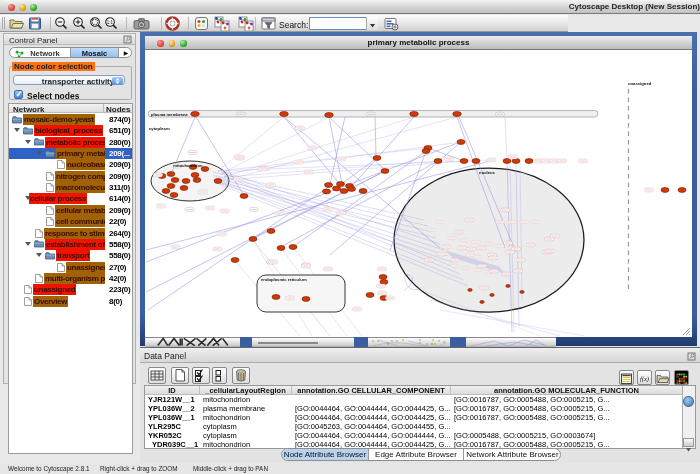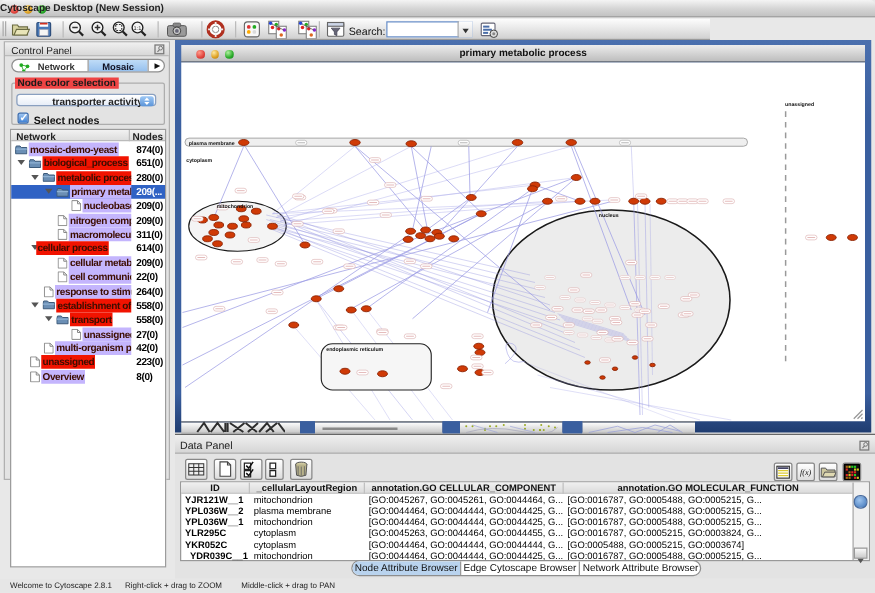--- a/index.html
+++ b/index.html
@@ -1,49 +1,49 @@
 <!DOCTYPE html>
 <html><head><meta charset="utf-8"><style>
 *{margin:0;padding:0;box-sizing:border-box}
 html,body{width:700px;height:474px;overflow:hidden;font-family:"Liberation Sans",sans-serif;background:#e8e8e8}
 .abs{position:absolute}
 
 #titlebar{position:absolute;left:0;top:0;width:700px;height:14px;
  background:linear-gradient(#f4f4f4,#d4d4d4 55%,#c2c2c2);border-bottom:1px solid #777;border-radius:4px 4px 0 0}
-#titlebar .t{position:absolute;left:0;right:0;top:2px;text-align:left;font-size:8px;font-weight:bold;color:#222}
+#titlebar .t{position:absolute;left:0;right:0;top:2px;text-align:right;font-size:8px;font-weight:bold;color:#222}
 .light{position:absolute;top:4px;width:7px;height:7px;border-radius:50%}
 
 #toolbar{position:absolute;left:0;top:15px;width:568px;height:17px;
  background:linear-gradient(#fdfdfd,#e3e3e3 60%,#d0d0d0);border-bottom:1px solid #9a9a9a}
 .sep{position:absolute;top:2px;height:13px;width:1px;background:#bbb}
 #searchlbl{position:absolute;left:279px;top:4.5px;font-size:8.5px;color:#111}
 #searchbox{position:absolute;left:309px;top:2px;width:69px;height:13px;background:#fff;border:1px solid #6a8fc8}
 #searcharrow{position:absolute;left:366px;top:2px;width:12px;height:13px;background:linear-gradient(#fefefe,#dcdcdc);border-left:1px solid #aaa}
 
 #cpanel{position:absolute;left:3px;top:33px;width:133px;height:351px;background:#e3e3e3;border:1px solid #b0b0b0;border-radius:0}
 #cphead{position:absolute;left:0;top:0;width:131px;height:11px;background:linear-gradient(#f0f0f0,#d8d8d8);border-bottom:1px solid #bbb}
 #cphead .t{position:absolute;left:5px;top:1.5px;font-size:8px;color:#222}
 #tabpill{position:absolute;left:5px;top:13px;width:123px;height:11px;background:#fff;border:1px solid #8e8e8e;border-radius:7px;overflow:hidden}
 #tabnet{position:absolute;left:0;top:0;width:60px;height:11px;font-size:7.5px;font-weight:bold;color:#333;text-align:center;line-height:11px}
 #tabmosaic{position:absolute;left:60px;top:0;width:48px;height:11px;background:linear-gradient(#bfdcf7,#8dbaec);font-size:7.5px;font-weight:bold;color:#112;text-align:center;line-height:11px;border-left:1px solid #999}
 #tabarr{position:absolute;left:108px;top:0;width:15px;height:11px;border-left:1px solid #999;font-size:6px;text-align:center;line-height:11px;color:#111}
 #fieldset{position:absolute;left:5px;top:32px;width:123px;height:34px;border:1px solid #adadad;border-radius:2px}
-#fieldlbl{z-index:3;position:absolute;left:8px;top:27.5px;font-size:8px;font-weight:bold;color:#1a1a1a;background:#ef4444;padding:0 2px}
+#fieldlbl{z-index:3;position:absolute;left:8px;top:27.5px;font-size:8px;font-weight:bold;color:#1a1a1a;background:#f97316;padding:0 2px}
 #dropdown{position:absolute;left:9px;top:41px;width:112px;height:10px;background:linear-gradient(#fff,#e8eef8);border:1px solid #8aa0c0;border-radius:3px}
 #dropdown .t{position:absolute;left:14px;top:0.5px;font-size:8px;font-weight:bold;color:#222;width:100px;text-align:center}
 #stepper{position:absolute;right:1px;top:0.5px;width:11px;height:8px;background:linear-gradient(#9ec8f5,#5b94d8);border-radius:2px;margin:0}
 #checkbox{position:absolute;left:10px;top:56px;width:9px;height:9px;background:linear-gradient(#9fc6f2,#3d7fd4);border:1px solid #3a6cb0;border-radius:2px}
 #checkbox:after{content:"\2713";position:absolute;left:0.5px;top:-2px;font-size:8.5px;font-weight:bold;color:#fff}
 #chklbl{position:absolute;left:23px;top:56.5px;font-size:8.5px;font-weight:bold;color:#111}
 #treewrap{position:absolute;left:4px;top:69px;width:125px;height:351px;background:#fff;border:1px solid #9c9c9c}
 #treehead{position:absolute;left:0;top:0;width:123px;height:9px;background:linear-gradient(#f2f2f2,#ddd);border-bottom:1px solid #bbb;font-size:8px;font-weight:bold;color:#222}
 .trow{position:absolute;left:0;width:123px;height:11px;font-size:8px;font-weight:bold;white-space:nowrap;letter-spacing:-0.3px}
 .trow .nm{position:absolute;top:0px;height:11px;line-height:11px;padding:0 1px;color:#3c0d00}
 .trow .nb{position:absolute;left:100px;top:0;line-height:11px;color:#000;letter-spacing:-0.3px}
-.gr{background:#c4b5fd}
+.gr{background:#a16207}
 .rd{background:#f11300}
 .arr{position:absolute;top:3px;width:0;height:0;border-left:3px solid transparent;border-right:3px solid transparent;border-top:4px solid #555}
 
 #frame{position:absolute;left:140px;top:32px;width:557px;height:314px;background:linear-gradient(#4a6fae,#3a5f9f 20%,#3a5f9f 90%,#1f3c70)}
 #ftitle{position:absolute;left:5px;top:4px;width:547px;height:14px;background:linear-gradient(#ececec,#bdbdbd);border-bottom:1px solid #777}
 #ftitle .t{position:absolute;left:0;right:0;top:2px;text-align:center;font-weight:bold;font-size:8px;color:#111}
 #canvas{position:absolute;left:5px;top:18px;width:547px;height:287px;background:#fff;overflow:hidden}
 
 .strip{position:absolute;top:305px;height:10px;background:linear-gradient(#fdfdfd,#cfcfcf 80%,#aaa);border-top:1px solid #888}
 .bluechip{position:absolute;top:305px;height:10px;background:#3a5f9f}
@@ -796,40 +796,38 @@
  <div id="dtable">
   <div id="dthead">
         <div class="dth" style="left:0px;width:55px">ID</div>
         <div class="dth" style="left:55px;width:92px">_cellularLayoutRegion</div>
         <div class="dth" style="left:306px;width:232px">annotation.GO MOLECULAR_FUNCTION</div>
         <div class="dth" style="left:147px;width:159px">annotation.GO CELLULAR_COMPONENT</div>
       </div>
   <div class="drow" style="top:9.3px">
         <div class="dc" style="left:0px;width:55px;font-weight:bold;">YJR121W__1</div>
         <div class="dc" style="left:55px;width:92px;">mitochondrion</div>
-        <div class="dc" style="left:147px;width:159px;">[GO:0045267, GO:0045261, GO:0044464, G...</div>
         <div class="dc" style="left:306px;width:232px;">[GO:0016787, GO:0005488, GO:0005215, G...</div>
       </div>
       <div class="drow" style="top:18.3px">
         <div class="dc" style="left:0px;width:55px;font-weight:bold;">YPL036W__2</div>
         <div class="dc" style="left:55px;width:92px;">plasma membrane</div>
         <div class="dc" style="left:147px;width:159px;">[GO:0044464, GO:0044444, GO:0044425, G...</div>
         <div class="dc" style="left:306px;width:232px;">[GO:0016787, GO:0005488, GO:0005215, G...</div>
       </div>
       <div class="drow" style="top:27.3px">
         <div class="dc" style="left:0px;width:55px;font-weight:bold;">YPL036W__1</div>
         <div class="dc" style="left:55px;width:92px;">mitochondrion</div>
         <div class="dc" style="left:147px;width:159px;">[GO:0044464, GO:0044444, GO:0044425, G...</div>
         <div class="dc" style="left:306px;width:232px;">[GO:0016787, GO:0005488, GO:0005215, G...</div>
       </div>
       <div class="drow" style="top:36.3px">
         <div class="dc" style="left:0px;width:55px;font-weight:bold;">YLR295C</div>
         <div class="dc" style="left:55px;width:92px;">cytoplasm</div>
         <div class="dc" style="left:147px;width:159px;">[GO:0045263, GO:0044464, GO:0044455, G...</div>
-        <div class="dc" style="left:306px;width:232px;">[GO:0016787, GO:0005215, GO:0003824, G...</div>
       </div>
       <div class="drow" style="top:45.3px">
         <div class="dc" style="left:0px;width:55px;font-weight:bold;">YKR052C</div>
         <div class="dc" style="left:55px;width:92px;">cytoplasm</div>
         <div class="dc" style="left:147px;width:159px;">[GO:0044464, GO:0044444, GO:0044444, G...</div>
         <div class="dc" style="left:306px;width:232px;">[GO:0005488, GO:0005215, GO:0003674]</div>
       </div>
       <div class="drow" style="top:54.3px">
         <div class="dc" style="left:4px;width:55px;font-weight:bold;">YDR039C__1</div>
         <div class="dc" style="left:55px;width:92px;">mitochondrion</div>
@@ -839,19 +837,19 @@
   <div id="dscroll">
         <div id="dthumb"></div>
     <div class="abs" style="right:1px;bottom:1px;width:11px;height:9px;background:linear-gradient(#fafafa,#ccc);border:1px solid #999"><svg width="9" height="7">
             <path d="M2 2 L7 2 L4.5 5.5 Z" fill="#555"></path>
           </svg></div>
   </div>
  </div>
 </div>
 <div id="tabs">
   <div class="abs" style="left:0;top:0;width:86px;height:12px;background:#b9d3ee">Node Attribute Browser</div>
-  <div class="abs" style="left:86px;top:0;width:95px;height:12px;border-left:1px solid #999">Edge Cytoscape Browser</div>
+  <div class="abs" style="left:86px;top:0;width:95px;height:12px;border-left:1px solid #999">Edge Attribute Browser</div>
   <div class="abs" style="left:181px;top:0;width:98px;height:12px;border-left:1px solid #999">Network Attribute Browser</div>
 </div>
 <div id="statusbar">
  <span class="abs" style="left:8px;top:2px">Welcome to Cytoscape 2.8.1</span>
  <span class="abs" style="left:100px;top:2px">Right-click + drag to ZOOM</span>
  <span class="abs" style="left:193px;top:2px">Middle-click + drag to PAN</span>
 </div>
 </body></html>

